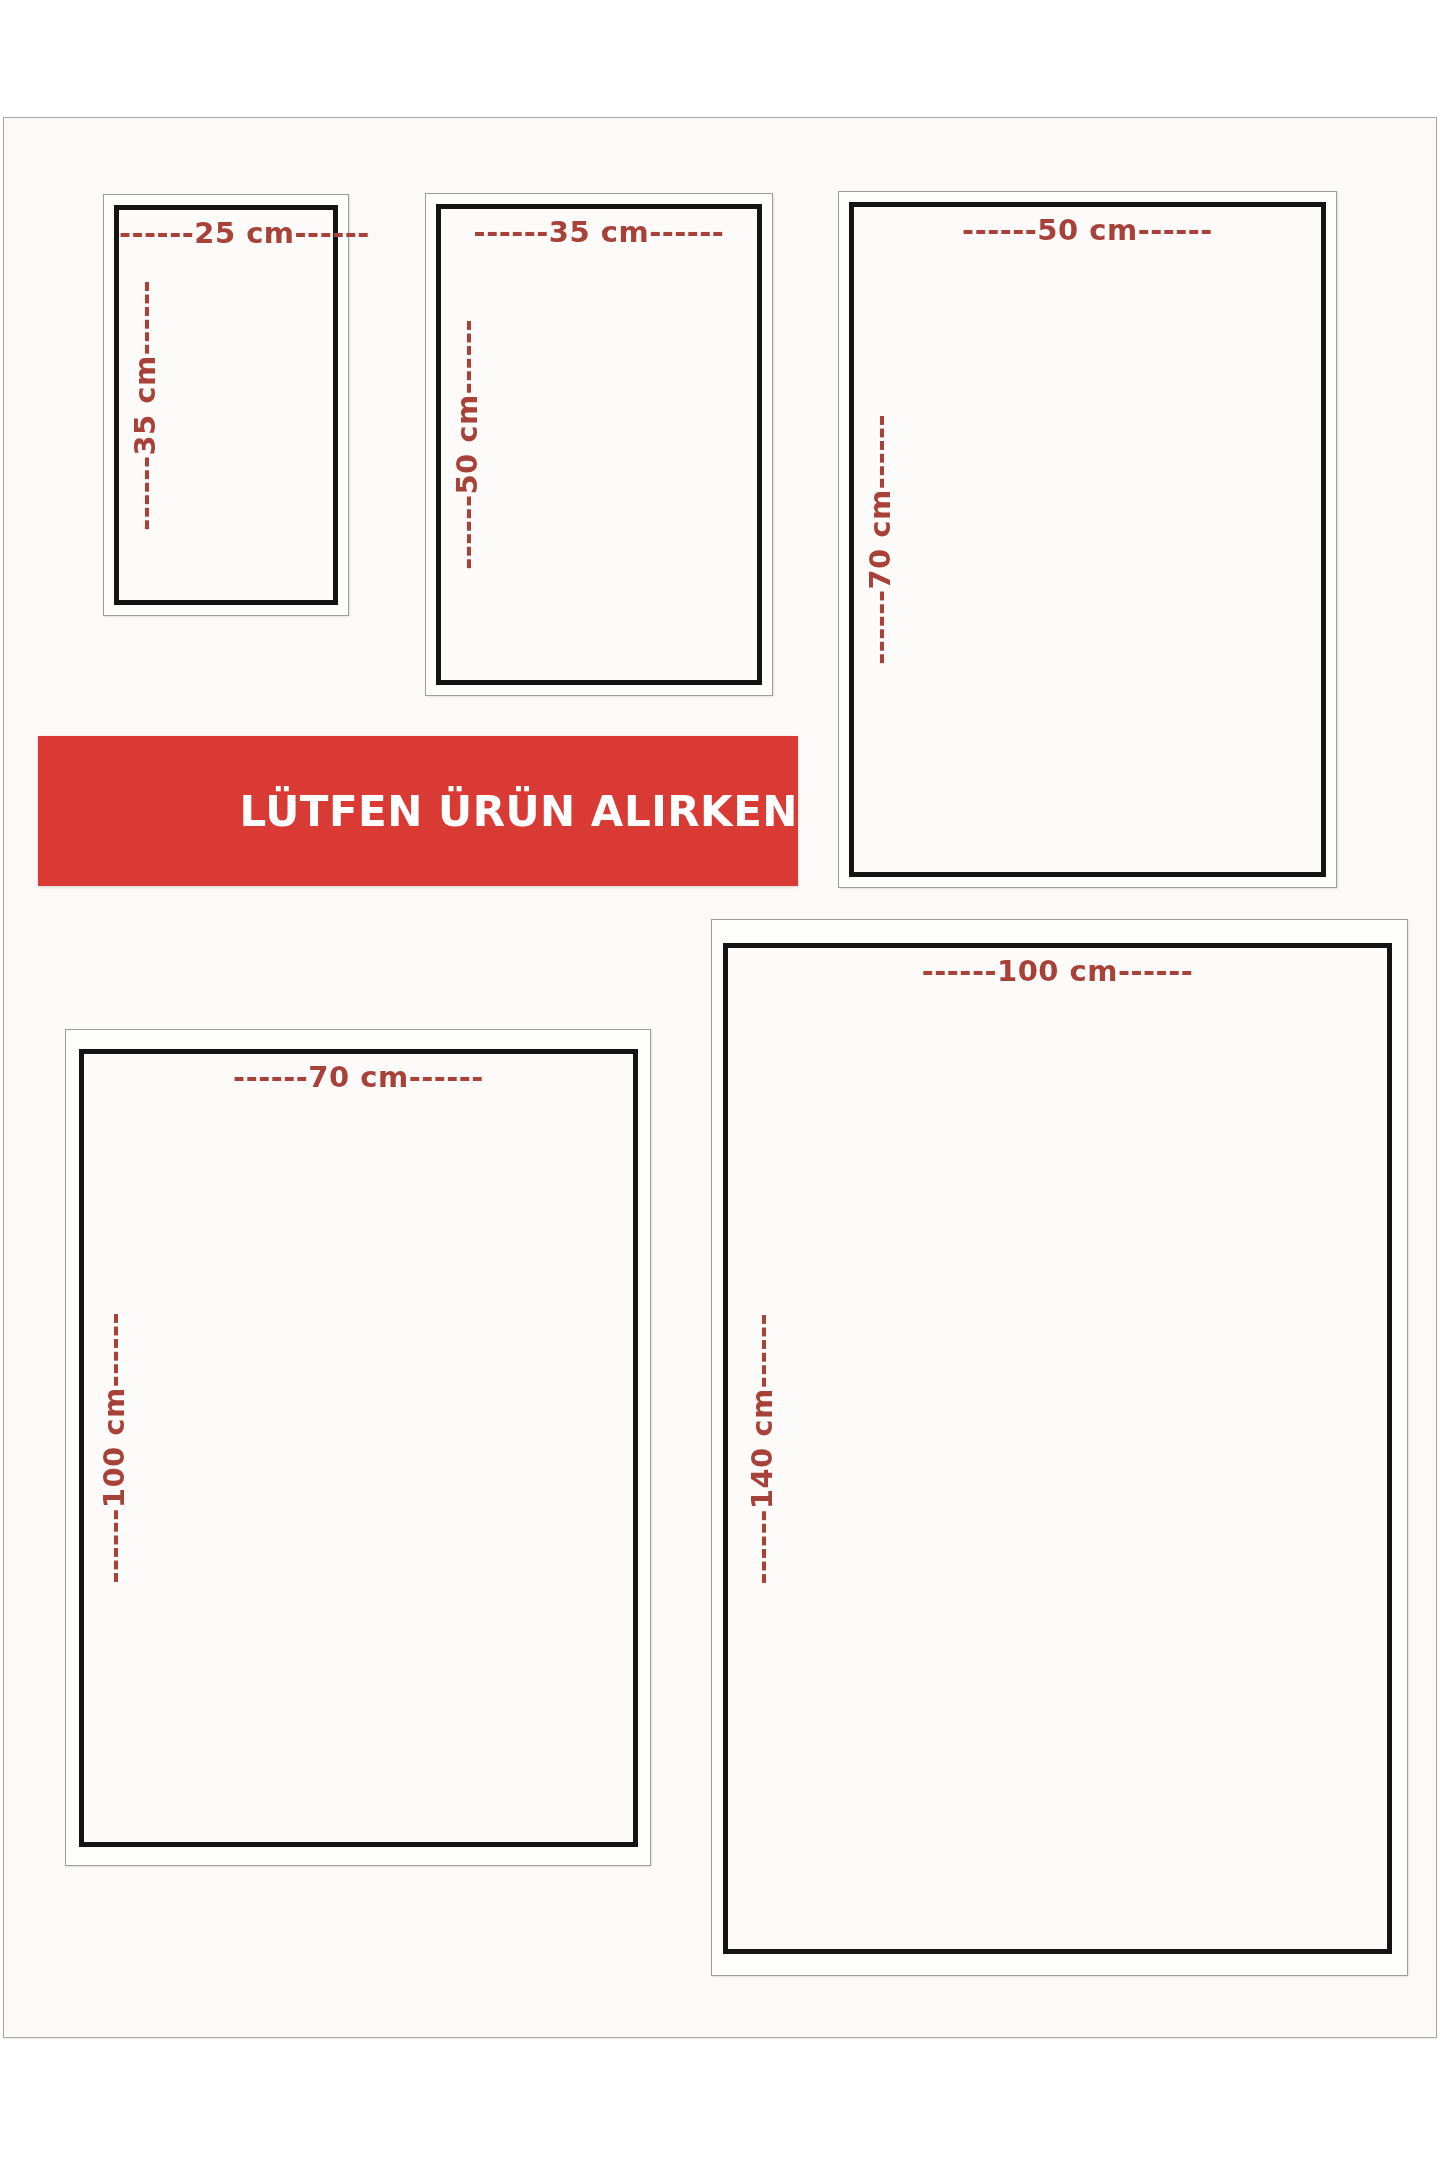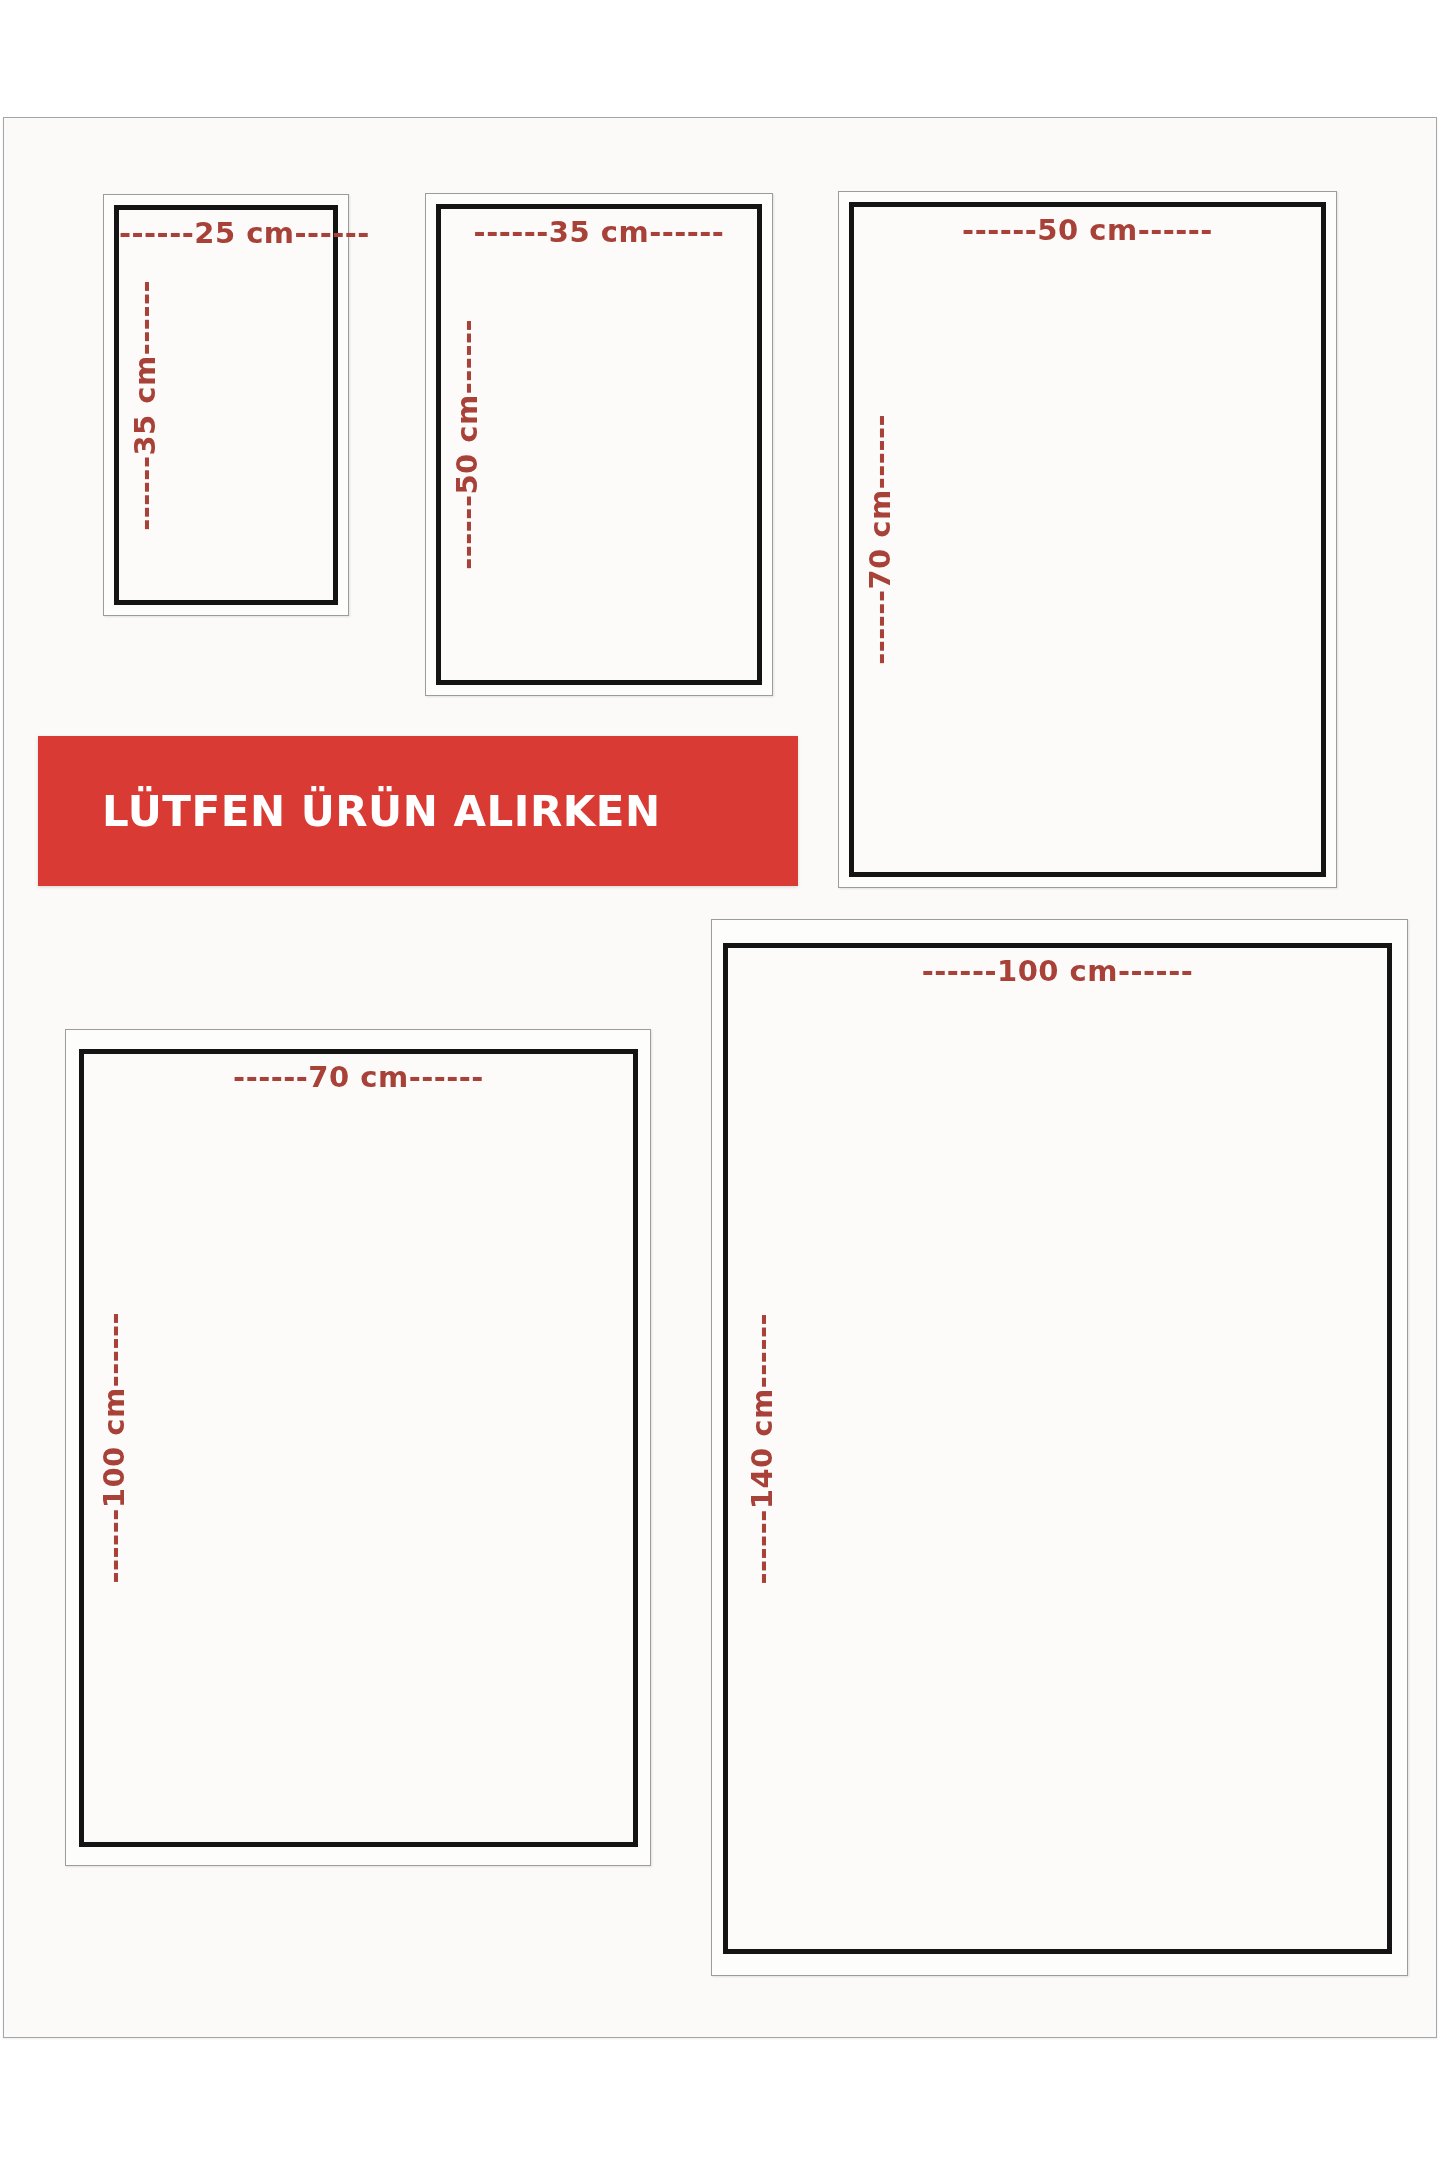--- a/index.html
+++ b/index.html
@@ -72,20 +72,21 @@
   .sb5 .v-label{left:17px;}
 
   
   .notice{
     position:absolute;left:34px;top:618px;width:760px;height:150px;
     background:var(--banner-bg);
     color:var(--banner-text);
     display:flex;flex-direction:column;justify-content:center;
     padding-left:64px;
     box-shadow:0 1px 3px rgba(0,0,0,0.15);
+    text-align:right;
   }
   .notice .line{
     font-weight:bold;font-size:42px;line-height:57px;
     letter-spacing:0.5px;white-space:nowrap;
   }
 </style>
 </head>
 <body>
 
 <div class="stage">

